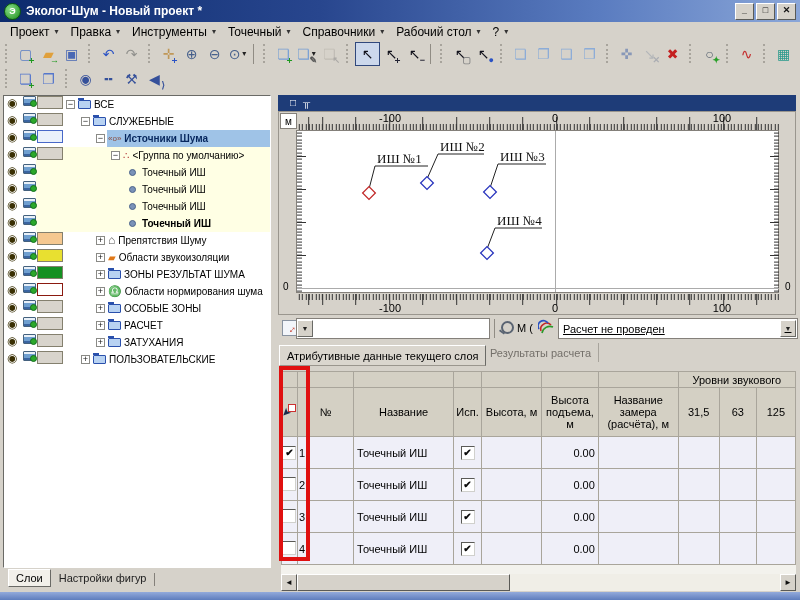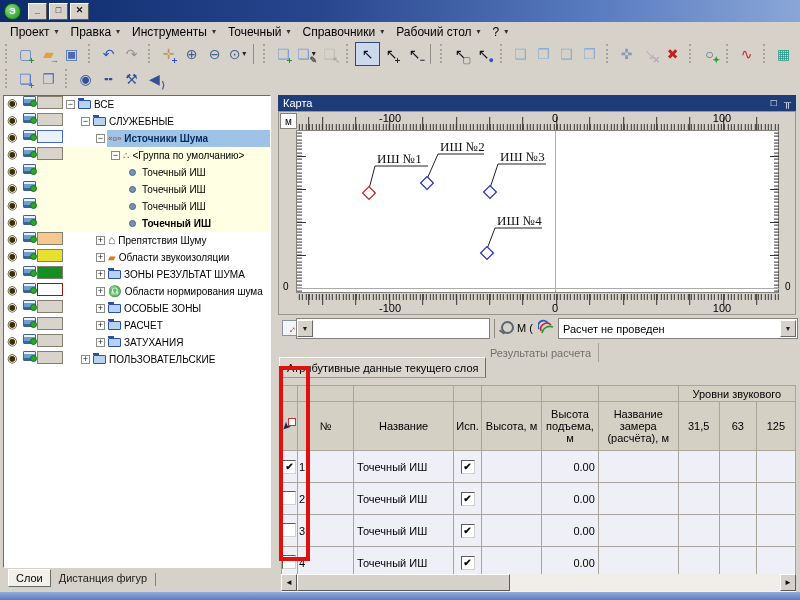--- a/index.html
+++ b/index.html
@@ -88,34 +88,34 @@
   .maplabel{font-family:"Liberation Serif",serif;font-size:13px;fill:#111;}
   
   .coordicon{position:absolute;left:282px;top:320px;width:15px;height:14px;border:1px solid #8892a0;background:#f2f5fa;
     display:flex;align-items:center;justify-content:center;}
   .coordicon span{font-size:10px;color:#c22818;transform:rotate(-45deg);}
   .combo{position:absolute;display:flex;align-items:center;background:#fff;border:1px solid #84807a;box-sizing:border-box;height:21px;}
   .combo .ctext{flex:1;padding:0 4px;white-space:nowrap;overflow:hidden;}
   .combo .cbtn{width:16px;height:17px;margin-right:1px;background:#D6D2CA;border:1px solid;border-color:#fff #6a6a66 #6a6a66 #fff;
     display:flex;align-items:center;justify-content:center;font-size:7px;color:#222;box-sizing:border-box;}
   #combo-coord{left:296px;top:318px;width:194px;}
-  #combo-calc{left:558px;top:318px;width:240px;}
+  #combo-calc{left:558px;top:318px;width:240px;text-decoration:underline;}
   .ctrlsep{position:absolute;left:494px;top:319px;width:1px;height:19px;background:#908c84;}
   .magicon{position:absolute;left:501px;top:321px;width:9px;height:9px;border:2px solid #5a6472;border-radius:50%;}
   .magicon::after{content:"";position:absolute;left:-4px;top:8px;width:6px;height:2px;background:#5a6472;transform:rotate(35deg);}
   .scaletext{position:absolute;left:517px;top:322px;font-size:11px;}
   .wavesicon{position:absolute;left:538px;top:319px;}
   
   .dtabstrip{position:absolute;left:279px;top:341px;width:517px;height:21px;}
-  .dtab-active{position:absolute;left:0;top:16px;height:21px;padding:0 7px;display:flex;align-items:center;
+  .dtab-active{position:absolute;left:0;top:4px;height:21px;padding:0 7px;display:flex;align-items:center;
     background:#DAD6CE;border:1px solid;border-color:#fff #6a6a66 #9a968e #fff;box-sizing:border-box;}
   .dtab{position:absolute;left:204px;top:2px;height:19px;padding:0 7px;display:flex;align-items:center;
     color:#74706a;border-right:1px solid #a8a49c;}
   
-  #tablewrap{position:absolute;left:281px;top:385px;width:515px;height:211px;background:#F3F2ED;overflow:hidden;}
+  #tablewrap{position:absolute;left:281px;top:371px;width:515px;height:211px;background:#F3F2ED;overflow:hidden;}
   table{border-collapse:collapse;table-layout:fixed;}
   th,td{border:1px solid #A9A59B;padding:0;overflow:hidden;font-weight:normal;font-size:11px;}
   th{background:#D4D0C4;text-align:center;vertical-align:middle;line-height:12px;}
   tr.ghrow th{height:15px;}
   tr.mhrow th{height:48px;}
   tr.drow td{height:31px;vertical-align:middle;background:#EFEFF8;}
   td.ck{text-align:center;background:#F2F2F8;}
   td.cksel{background:#B9D3EE;}
   td.num{vertical-align:middle;padding-left:1px;}
   td.numsel{background:linear-gradient(90deg,#fff 0 11px,#D4D0C0 11px);}
@@ -140,20 +140,21 @@
   .crosshair-v{position:absolute;left:555px;top:131px;width:1px;height:161px;background:#ababab;}
   .crosshair-h{position:absolute;left:297px;top:288px;width:482px;height:1px;background:#ababab;}
 </style>
 </head>
 <body>
 
 <div id="window">
 
   <div class="titlebar">
     <div class="appicon">Э</div>
+    <div class="apptitle">Эколог-Шум - Новый проект *</div>
     <div class="winbtn">_</div>
     <div class="winbtn">□</div>
     <div class="winbtn">✕</div>
   </div>
 
   <div class="menubar" id="menubar">
       <div class="mitem">Проект</div>
       <div class="mitem">Правка</div>
       <div class="mitem">Инструменты</div>
       <div class="mitem">Точечный</div>
@@ -453,26 +454,25 @@
         <span class="node" style="left: 77px;">
           <span class="expbox">+</span>
           <span class="folder"></span>
           <span class="tlabel">ПОЛЬЗОВАТЕЛЬСКИЕ</span>
         </span>
       </div>
     </div>
 
   <div id="lefttabs">
     <div class="ltab-active">Слои</div>
-    <div class="ltab">Дистанция фигур</div>
+    <div class="ltab">Настройки фигур</div>
     <div class="ltabsep"></div>
   </div>
 
   <div class="mapbar">
-    <span class="mtitle">Карта</span>
     <span class="mbtn">□</span>
     <span class="mbtn">╥</span>
   </div>
   <div class="mapbody"></div>
   <div class="unitbox">м</div>
 
   <div class="hmajor"></div>
   <div class="hminor"></div>
   <span class="rlabel" style="left:390px;top:112px;">-100</span>
   <span class="rlabel" style="left:555px;top:112px;">0</span>

